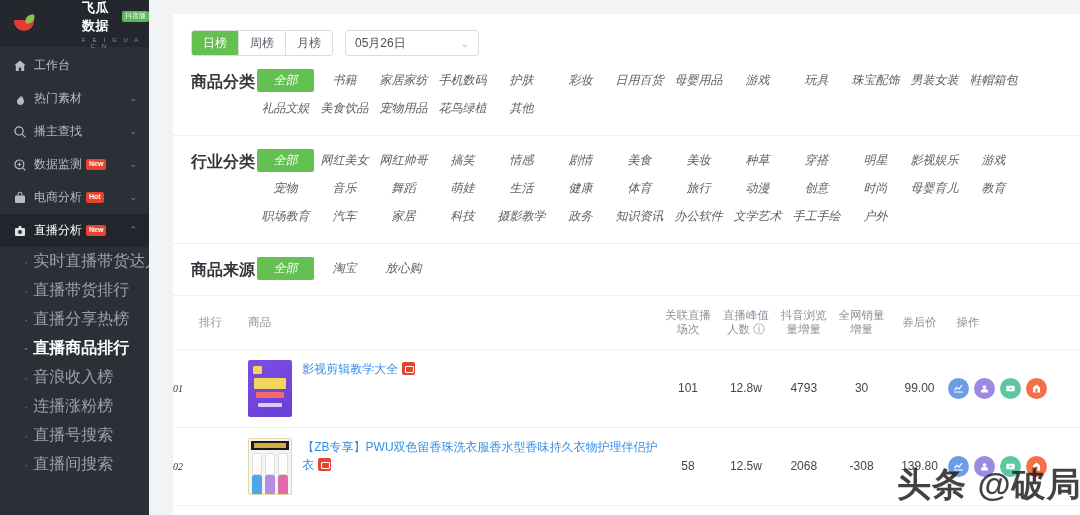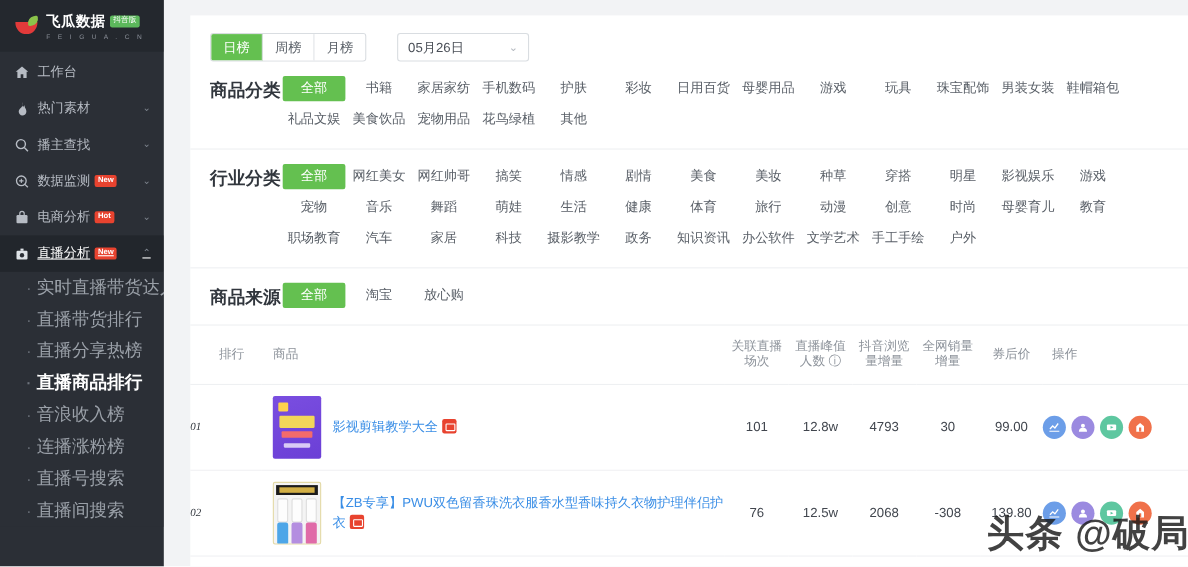--- a/index.html
+++ b/index.html
@@ -23,35 +23,35 @@
     width: 22px; height: 20px; position: relative; margin-right: 6px; flex: 0 0 22px;
   }
   .logo-mark .dish {
     position: absolute; left: 0; top: 6px; width: 20px; height: 11px;
     background: #e23a3a; border-radius: 0 0 11px 11px;
   }
   .logo-mark .leaf {
     position: absolute; left: 11px; top: 1px; width: 10px; height: 8px;
     background: #8bc34a; border-radius: 8px 2px 8px 2px; transform: rotate(-12deg);
   }
-  .logo-text { display: flex; flex-direction: column; justify-content: space-between; }
+  .logo-text { display: flex; flex-direction: column; justify-content: space-between; margin-left: 40px; }
   .logo-line1 { display: flex; align-items: center; }
   .logo-cn { color: #fff; font-size: 13px; font-weight: bold; letter-spacing: .5px; }
   .logo-badge {
     background: #5cb85c; color: #fff; font-size: 7px; padding: 1px 3px;
     margin-left: 4px; border-radius: 2px; line-height: 1.2; white-space: nowrap;
   }
   .logo-line2 { color: #8a8f98; font-size: 6px; letter-spacing: 2.6px; margin-top: 2px; }
 
   .nav { padding-top: 2px; }
   .nav-item {
     height: 33px; display: flex; align-items: center; padding: 0 12px;
     color: #b7bcc4; font-size: 12px; cursor: pointer; position: relative;
   }
-  .nav-item.active-parent { background: #22262c; color: #fff; text-decoration: underline; }
+  .nav-item.active-parent { background: #22262c; color: #fff; }
   .nav-item .ico {
     width: 15px; height: 15px; margin-right: 7px; flex: 0 0 15px;
     display: flex; align-items: center; justify-content: center;
   }
   .nav-item .ico svg { display: block; }
   .nav-label { white-space: nowrap; }
   .tag {
     font-size: 7px; color: #fff; padding: 1px 3px; border-radius: 2px;
     margin-left: 4px; line-height: 1.25; font-weight: bold;
   }
@@ -83,35 +83,35 @@
   }
   .seg { display: flex; border: 1px solid #d9dde1; border-radius: 3px; overflow: hidden; height: 26px; }
   .seg-btn {
     padding: 0 11px; height: 24px; display: flex; align-items: center;
     font-size: 12px; color: #5a6068; background: #fff; cursor: pointer;
     border-right: 1px solid #d9dde1;
   }
   .seg-btn:last-child { border-right: none; }
   .seg-btn.on { background: #64c050; color: #fff; }
   .date-sel {
-    margin-left: 28px; width: 120px; height: 26px; border: 1px solid #d9dde1;
+    margin-left: 12px; width: 134px; height: 26px; border: 1px solid #d9dde1;
     border-radius: 3px; display: flex; align-items: center; padding: 0 9px;
     font-size: 12px; color: #4a4f57; cursor: pointer; background: #fff;
   }
   .date-sel .dcaret { margin-left: auto; color: #b3b8bf; font-size: 10px; }
 
   .filter-block {
     display: flex; padding: 13px 18px 10px 18px; border-bottom: 1px solid #eef0f2;
   }
   .filter-block:last-of-type { border-bottom: 1px solid #eef0f2; }
   .fb-label {
     font-size: 16px; color: #31363d; font-weight: bold; white-space: nowrap;
     padding-top: 3px; width: 66px; flex: 0 0 66px;
   }
-  .fb-opts { display: flex; flex-wrap: wrap; flex: 1; }
+  .fb-opts { display: flex; flex-wrap: wrap; flex: 1; font-style: italic; }
   .opt {
     font-size: 12px; color: #5a6068; cursor: pointer; text-align: center;
     padding: 3px 0; margin-bottom: 5px; white-space: nowrap;
   }
   .opt.on { background: #64c050; color: #fff; border-radius: 2px; }
   .grid-prod .opt { width: 57px; margin-right: 2px; }
   .grid-ind .opt  { width: 57px; margin-right: 2px; }
   .grid-src .opt  { width: 57px; margin-right: 2px; }
 
   
@@ -124,21 +124,21 @@
   .th-prod { width: 400px; text-align: left; padding-left: 10px !important; }
   .th-n { width: 55px; text-align: center; }
   .th-op { width: 125px; text-align: left; padding-left: 8px !important; }
   .tbl tbody td {
     border-bottom: 1px solid #f0f1f3; padding: 10px 0; vertical-align: middle;
   }
   .rank-no {
     font-size: 10px; color: #31363d; font-style: italic; padding-left: 26px;
     font-family: "Liberation Serif", serif;
   }
-  .prod-cell { display: flex; align-items: center; padding-left: 10px; }
+  .prod-cell { display: flex; padding-left: 10px; }
   .thumb {
     width: 44px; height: 57px; flex: 0 0 44px; margin-right: 10px;
     border-radius: 2px; overflow: hidden; position: relative;
   }
   .thumb.t1 { background: linear-gradient(160deg,#7a4ee0 0%,#6b3fd6 100%); }
   .thumb.t1 .b1 { position:absolute; left:6px; top:18px; right:6px; height:11px; background:#f2d65a; border-radius:1px; }
   .thumb.t1 .b2 { position:absolute; left:8px; top:32px; right:8px; height:6px; background:#f36b6b; border-radius:1px; }
   .thumb.t1 .b3 { position:absolute; left:10px; top:43px; right:10px; height:4px; background:#d9cbf5; border-radius:1px; }
   .thumb.t1 .b0 { position:absolute; left:5px; top:6px; width:9px; height:8px; background:#ffd24d; border-radius:1px; }
   .thumb.t2 { background: #f4f4f4; border: 1px solid #e3d9a5; }
@@ -485,21 +485,21 @@
                     <span class="bt"></span>
                   <span class="bd"></span>
                     <span class="bd"></span>
                     <span class="bd"></span>
                 </div>
                 <div class="prod-txt">
                   <a class="prod-link">【ZB专享】PWU双色留香珠洗衣服香水型香味持久衣物护理伴侣护衣</a><span class="src-badge tb"></span>
                 </div>
               </div>
             </td>
-            <td class="num-cell">76</td>
+            <td class="num-cell">58</td>
             <td class="num-cell">12.5w</td>
             <td class="num-cell">2068</td>
             <td class="num-cell">-308</td>
             <td class="num-cell">139.80</td>
             <td class="ops-cell">
               <div class="op-icons">
                 <span class="op-ic" style="background:#6c9ee8">
                     <svg width="11" height="11" viewBox="0 0 11 11">
                       <path d="M1 9h9" stroke="#fff" stroke-width="1"></path>
                       <path d="M1.5 7 4 4.3l2 1.8L9 2" fill="none" stroke="#fff" stroke-width="1.2"></path>

